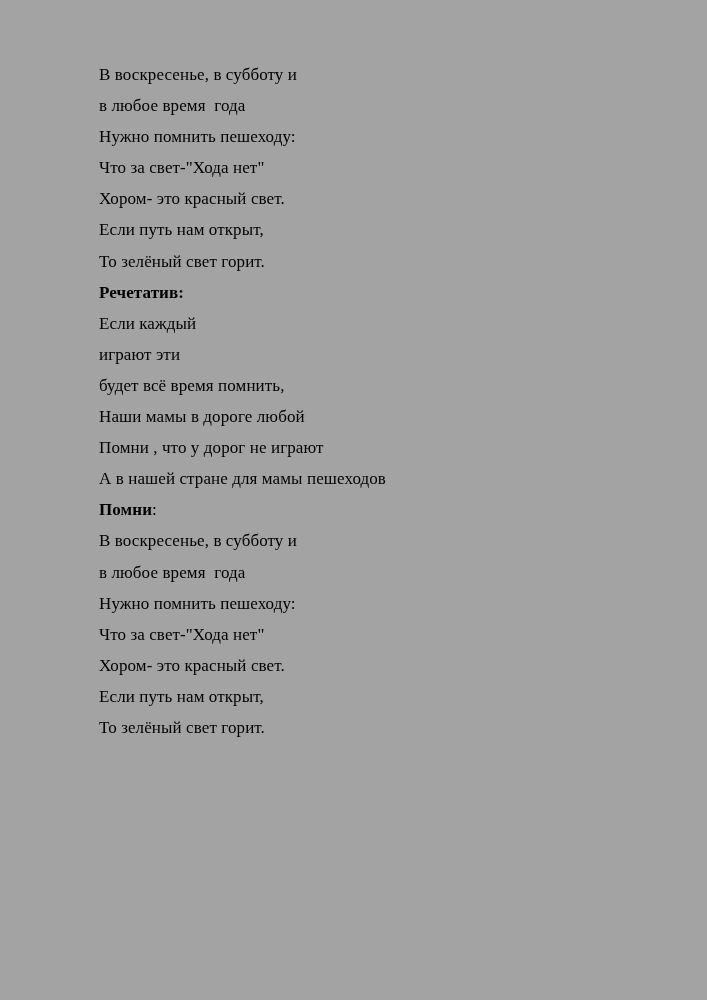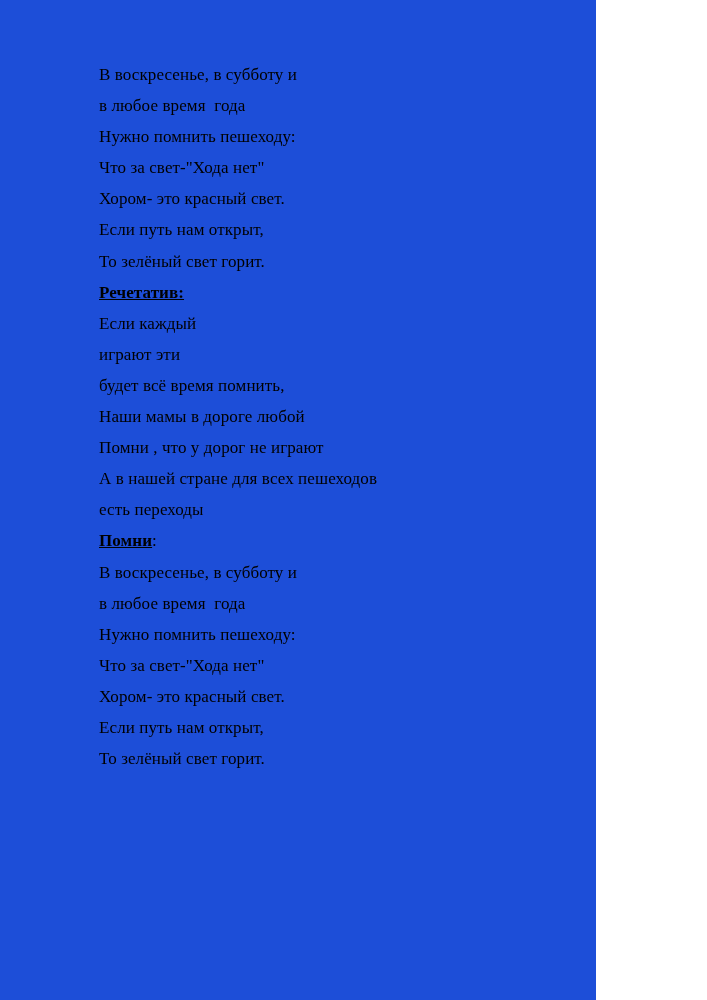--- a/index.html
+++ b/index.html
@@ -11,42 +11,41 @@
     height: 1000px;
     background: #ffffff;
     overflow: hidden;
     position: relative;
     font-family: "Liberation Serif", "DejaVu Serif", serif;
   }
   .page {
     position: absolute;
     left: 0;
     top: 0;
-    width: 596px;
+    width: 707px;
     height: 1000px;
-    background: #1d4ed8;
+    background: #a3a3a3;
   }
   .text-block {
     position: absolute;
     left: 99px;
     top: 59px;
     width: 540px;
   }
   .line {
     margin: 0;
     padding: 0;
     font-size: 17px;
     line-height: 31.1px;
     color: #000000;
     white-space: pre-wrap;
     letter-spacing: 0.1px;
   }
   .line .bold-part {
     font-weight: bold;
-    text-decoration: underline;
   }
   .line .normal-part {
     font-weight: normal;
   }
 </style>
 </head>
 <body style="background: rgb(255, 255, 255);">
 
 <div class="page">
   <div class="text-block" id="lines-container" style="color: rgb(0, 0, 0);">
@@ -71,23 +70,22 @@
   <p class="line"><span class="bold-part"></span><span class="normal-part">играют эти</span></p>
 
   <p class="line"><span class="bold-part"></span><span class="normal-part">будет всё время помнить,</span></p>
 
   <p class="line"><span class="bold-part"></span><span class="normal-part">Наши мамы в дороге любой</span></p>
 
 
   <p class="line"><span class="bold-part"></span><span class="normal-part">Помни , что у дорог не играют</span></p>
 
 
-  <p class="line"><span class="bold-part"></span><span class="normal-part">А в нашей стране для всех пешеходов</span></p>
+  <p class="line"><span class="bold-part"></span><span class="normal-part">А в нашей стране для мамы пешеходов</span></p>
 
-  <p class="line"><span class="bold-part"></span><span class="normal-part">есть переходы</span></p>
 
   <p class="line"><span class="bold-part">Помни</span><span class="normal-part">:</span></p>
 
   <p class="line"><span class="bold-part"></span><span class="normal-part">В воскресенье, в субботу и</span></p>
 
   <p class="line"><span class="bold-part"></span><span class="normal-part">в любое время  года</span></p>
 
   <p class="line"><span class="bold-part"></span><span class="normal-part">Нужно помнить пешеходу:</span></p>
 
   <p class="line"><span class="bold-part"></span><span class="normal-part">Что за свет-"Хода нет"</span></p>

